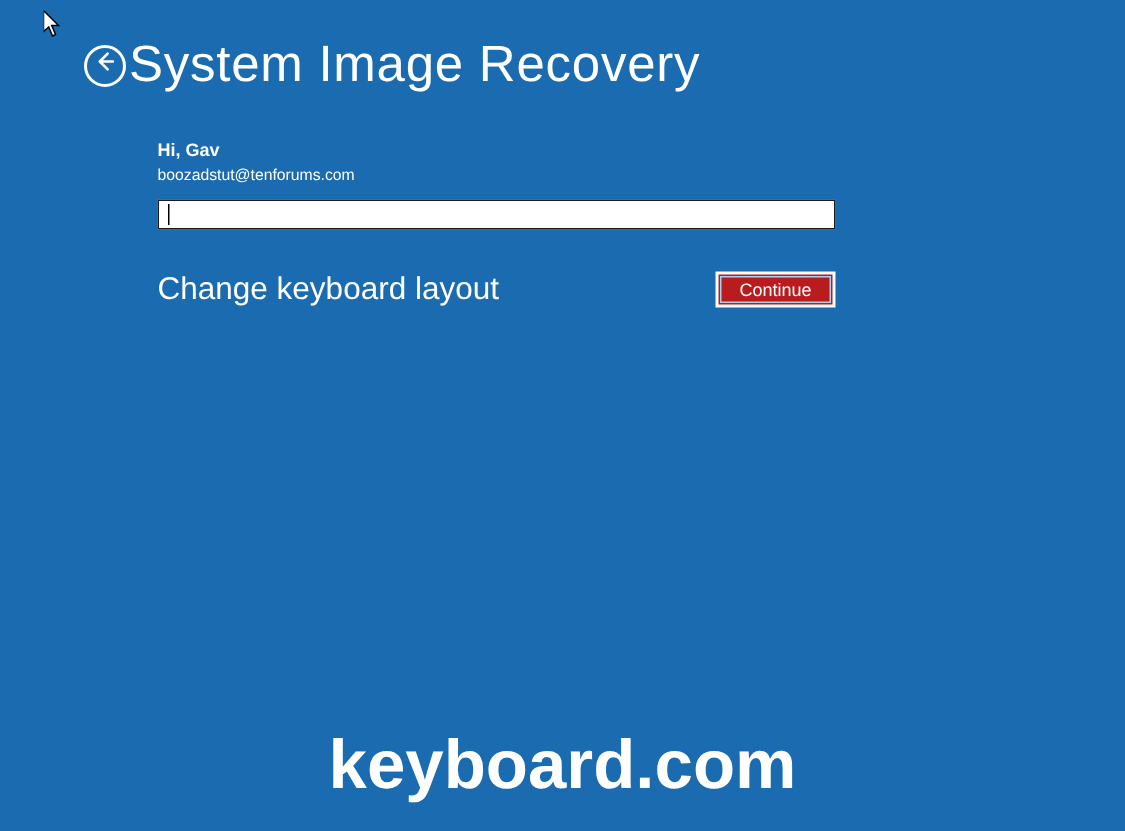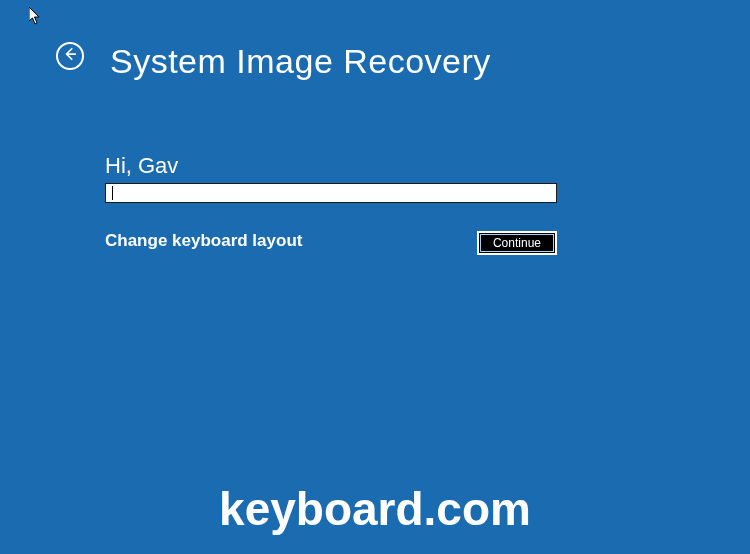--- a/index.html
+++ b/index.html
@@ -7,23 +7,23 @@
       width: 750px;
       height: 554px;
       background: #1a6bb0;
       font-family: "Segoe UI", Arial, sans-serif;
       color: #ffffff;
       overflow: hidden;
       position: relative;
     }
     .header-row {
       display: flex;
-      align-items: flex-start;
-      padding: 42px 0 0 56px;
-      gap: 26px;
+      align-items: center;
+      padding: 24px 0 0 56px;
+      gap: 2px;
     }
     .back-circle {
       width: 28px;
       height: 28px;
       border: 2px solid #ffffff;
       border-radius: 50%;
       display: flex;
       align-items: center;
       justify-content: center;
       cursor: pointer;
@@ -32,24 +32,23 @@
     .page-title {
       font-size: 34px;
       font-weight: 300;
       letter-spacing: 0.5px;
     }
     .content {
       padding: 30px 0 0 105px;
       width: 560px;
     }
     .greeting {
-      font-size: 22px;
-      font-weight: 400;
+      font-size: 12px;
+      font-weight: 700;
       margin-bottom: 4px;
-      margin-top: 42px;
     }
     .account-email {
       font-size: 10.5px;
       margin-bottom: 10px;
     }
     .prompt-line {
       font-size: 10.5px;
       margin-bottom: 8px;
     }
     .password-input {
@@ -64,26 +63,26 @@
       display: block;
     }
     .lower-row {
       display: flex;
       justify-content: space-between;
       align-items: flex-start;
       width: 452px;
       margin-top: 28px;
     }
     .change-layout {
-      font-size: 17px;
-      font-weight: 700;
+      font-size: 21px;
+      font-weight: 400;
       cursor: pointer;
     }
     .continue-btn {
-      background: #000000;
+      background: #b91c1c;
       border: 2px solid #ffffff;
       color: #ffffff;
       font-size: 12px;
       padding: 3px 14px;
       cursor: pointer;
       font-family: inherit;
       outline: 1px solid #a9d0ef;
       outline-offset: -4px;
     }
     .watermark {
@@ -125,20 +124,21 @@
       <svg viewBox="0 0 16 16">
           <path d="M10 2 L4 8 L10 14 M4 8 L14 8" stroke="#ffffff" stroke-width="2" fill="none" stroke-linecap="round" stroke-linejoin="round"></path>
         </svg>
     </span>
   </div>
   <h1 class="page-title">System Image Recovery</h1>
 </div>
 
 <div class="content">
   <div class="greeting">Hi, Gav</div>
+  <div class="account-email">boozadstut@tenforums.com</div>
   <div class="password-input"><span class="caret-bar"></span></div>
 
   <div class="lower-row">
     <div class="change-layout">Change keyboard layout</div>
     <button class="continue-btn">Continue</button>
   </div>
 </div>
 
 <div class="watermark">keyboard.com</div>
 

